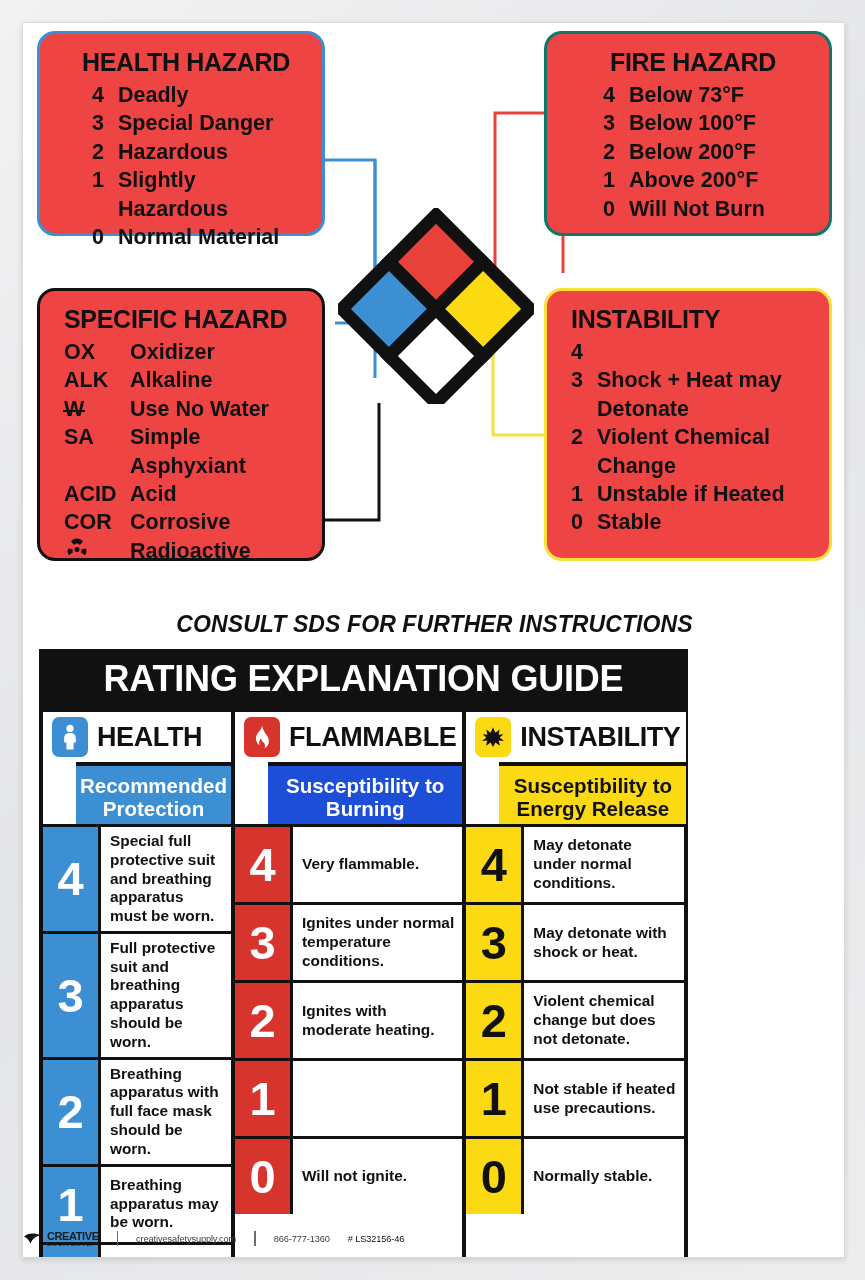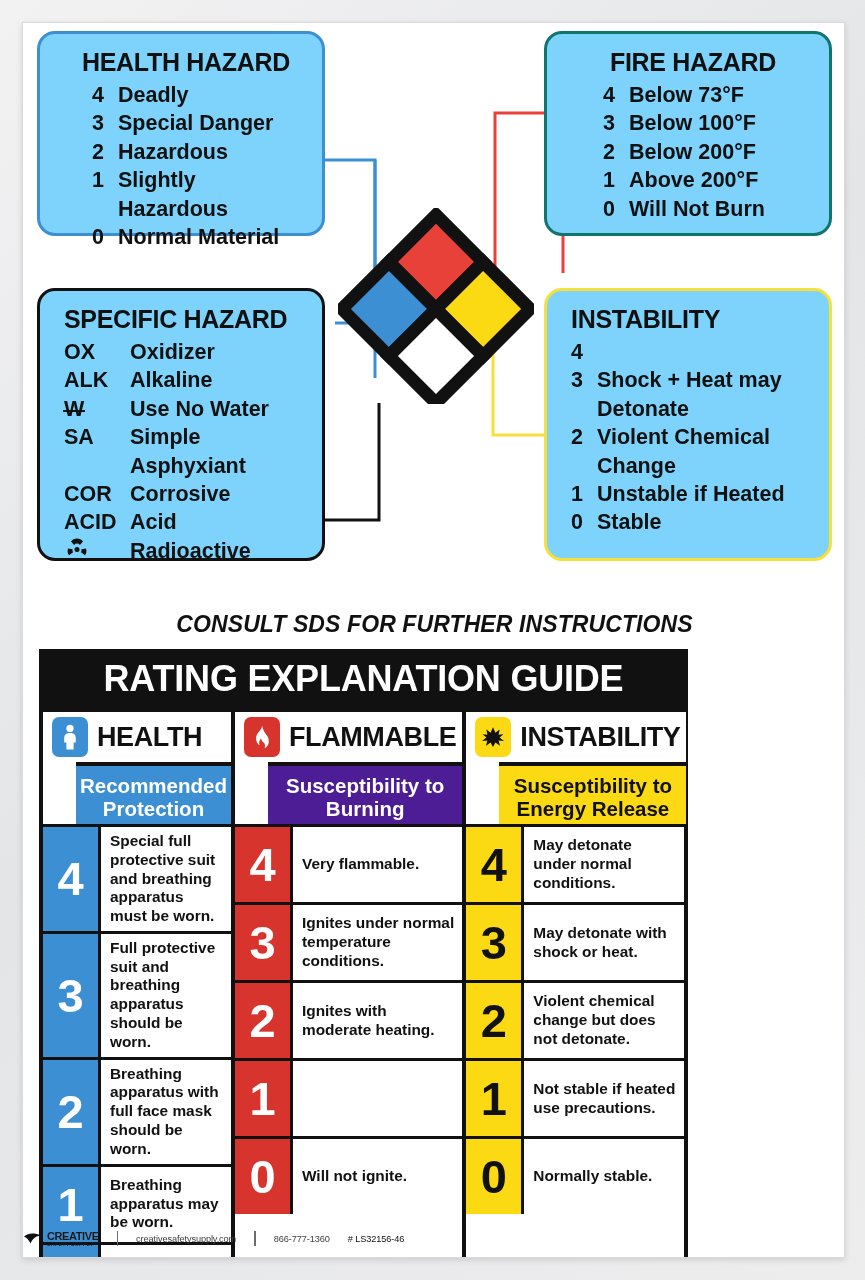--- a/index.html
+++ b/index.html
@@ -22,21 +22,21 @@
     box-shadow: 0 2px 6px rgba(0,0,0,.13);
     overflow: hidden;
   }
 
   
   .connectors { position:absolute; left:0; top:0; width:823px; height:1236px; pointer-events:none; }
 
   
   .hbox {
     position: absolute;
-    background: #7dd3fc;
+    background: #ef4444;
     border-radius: 18px;
     z-index: 3;
   }
   .hbox h2 {
     font-size: 25px; font-weight: 700; letter-spacing: -.3px;
     color: #111; margin-bottom: 4px;
   }
   .hrow { display: flex; align-items: flex-start; font-size: 21.5px; font-weight: 700; color:#111; line-height: 1.32; }
   .hrow .k { width: 26px; flex: 0 0 26px; }
   .hrow .k.wide { width: 66px; flex: 0 0 66px; }
@@ -121,21 +121,21 @@
     flex: 1 1 auto;
     display: flex; align-items: center;
     padding: 5px 8px 5px 9px;
     font-size: 15.4px; font-weight: 700; line-height: 1.22; color: #111;
   }
 
   
   .c-health .sub-head { background: #3d8fd4; color: #fff; }
   .c-health .rnum     { background: #3d8fd4; color: #fff; }
   .c-health .cat-icon { background: #3d8fd4; }
-  .c-fire   .sub-head { background: #4c1d95; color: #fff; }
+  .c-fire   .sub-head { background: #1d4ed8; color: #fff; }
   .c-fire   .rnum     { background: #d6342c; color: #fff; }
   .c-fire   .cat-icon { background: #d6342c; }
   .c-instab .sub-head { background: #fbd913; color: #111; }
   .c-instab .rnum     { background: #fbd913; color: #111; }
   .c-instab .cat-icon { background: #fbd913; }
 
   
   .footer {
     position: absolute; left: 0; bottom: 10px; width: 823px;
     display: flex; align-items: center; justify-content: flex-start;
@@ -229,26 +229,26 @@
     </div>
     <div class="hrow">
       <span class="k wide"><span class="strike-w">W</span></span>
       <span class="v">Use No Water</span>
     </div>
     <div class="hrow">
       <span class="k wide">SA</span>
       <span class="v">Simple Asphyxiant</span>
     </div>
     <div class="hrow">
+      <span class="k wide">ACID</span>
+      <span class="v">Acid</span>
+    </div>
+    <div class="hrow">
       <span class="k wide">COR</span>
       <span class="v">Corrosive</span>
-    </div>
-    <div class="hrow">
-      <span class="k wide">ACID</span>
-      <span class="v">Acid</span>
     </div>
     <div class="hrow">
       <span class="k wide">
         <svg class="radio-icon" width="26" height="24" viewBox="0 0 24 24">
           <circle cx="12" cy="12.6" r="2.5" fill="#111"></circle>
           <path d="M12 1.4 A7.6 7.6 0 0 0 6.0 4.5 L9.1 8.0 A3.6 3.6 0 0 1 12 6.6 A3.6 3.6 0 0 1 14.9 8.0 L18.0 4.5 A7.6 7.6 0 0 0 12 1.4 Z" fill="#111"></path>
           <path d="M4.0 18.3 A7.6 7.6 0 0 1 3.1 11.4 L7.6 12.2 A3.6 3.6 0 0 0 8.1 15.3 L4.0 18.3 Z" fill="#111"></path>
           <path d="M20.0 18.3 A7.6 7.6 0 0 0 20.9 11.4 L16.4 12.2 A3.6 3.6 0 0 1 15.9 15.3 L20.0 18.3 Z" fill="#111"></path>
         </svg>
       </span>

